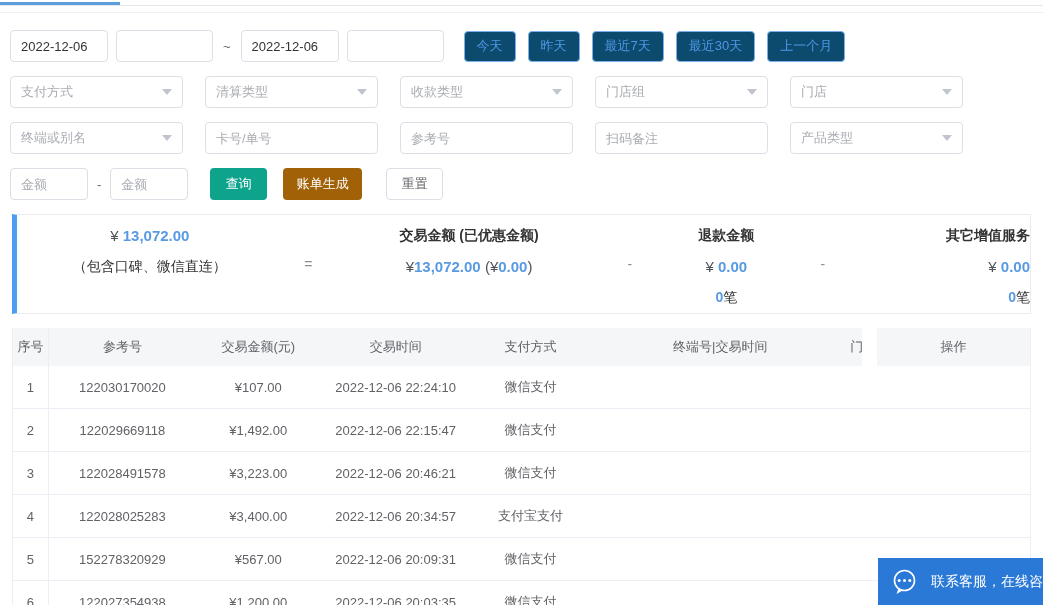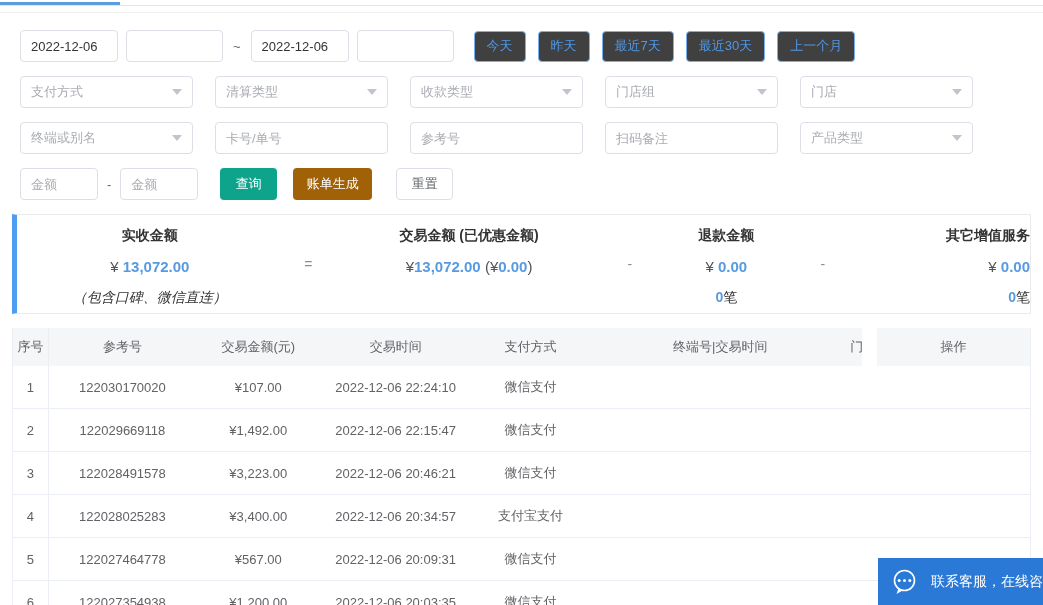--- a/index.html
+++ b/index.html
@@ -6,34 +6,34 @@
   html,body { width:1043px; height:605px; overflow:hidden; background:#fff;
     font-family:"Liberation Sans","DejaVu Sans",sans-serif; font-size:13px; color:#333; }
   body { position:relative; }
 
   
   .topbar { position:relative; height:13px; border-bottom:1px solid #eef0f2; }
   .topbar::after { content:''; position:absolute; left:0; right:0; top:5px; height:1px; background:#e4e7ea; }
   .tab-indicator { position:absolute; left:0; top:2px; width:120px; height:3px; background:#5a9ede; z-index:2; }
 
   
-  .filters { padding:17px 20px 0; }
+  .filters { padding:17px 10px 0; }
   .frow { display:flex; align-items:center; margin-bottom:14px; }
   .inp, .select { height:32px; border:1px solid #dcdfe6; border-radius:4px; background:#fff;
     font-size:13px; color:#333; padding:0 10px; outline:none;
     font-family:"Liberation Sans","DejaVu Sans",sans-serif; }
   .inp::placeholder { color:#a9acb2; }
   .select { display:flex; align-items:center; justify-content:space-between; cursor:pointer; }
   .select .ph { color:#a9acb2; }
   .caret { width:0; height:0; border-left:5px solid transparent; border-right:5px solid transparent;
     border-top:6px solid #c0c4cc; }
   .w-date { width:98px; margin-right:8px; }
   .w-time { width:97px; }
   .tilde { color:#666; margin:0 10px; }
-  .qbtn { height:31px; padding:0 12px; margin-left:12px; background:#404040; border:1px solid #79b0ec;
+  .qbtn { height:31px; padding:0 12px; margin-left:12px; background:#0c4a6e; border:1px solid #79b0ec;
     border-radius:4px; color:#4f97e6; font-size:13px; cursor:pointer;
     font-family:"Liberation Sans","DejaVu Sans",sans-serif; }
   .qbtn.first { margin-left:20px; }
   .w-filter { width:173px; margin-right:22px; }
   .w-amount { width:78px; }
   .amt-dash { color:#666; margin:0 9px; }
   .btn { height:32px; border:none; border-radius:4px; color:#fff; font-size:13px; cursor:pointer;
     font-family:"Liberation Sans","DejaVu Sans",sans-serif; }
   .btn-search { width:57px; background:#0ea48c; margin-left:22px; }
   .btn-bill { width:79px; background:#a16207; margin-left:16px; }
@@ -46,21 +46,21 @@
   .scol .l1 { line-height:31px; font-weight:bold; font-size:14px; color:#333; }
   .scol .l2 { line-height:31px; font-size:15px; }
   .scol .l3 { line-height:31px; font-size:14px; color:#333; }
   .c-recv { width:300px; }
   .c-trans { width:305px; }
   .c-refund { width:160px; }
   .c-other { width:205px;align-items:flex-end; }
   .ssep { width:58px; display:flex; align-items:center; justify-content:center; color:#8a8f96; font-size:14px; }
   .cur { color:#4f5358; }
   .blue { color:#589ae2; font-weight:bold; }
-  .note { font-size:13px; color:#666; font-weight:normal;font-style:italic; }
+  .note { font-size:13px; color:#666; font-weight:normal; }
   .paren { color:#4f5358; }
 
   
   .table { margin:0 12px; border-left:1px solid #ebeef5; border-right:1px solid #ebeef5; }
   .thead { display:flex; height:38px; align-items:center; background:#f5f6f7; color:#5f6368; font-weight:500; }
   .trow { display:flex; height:43px; align-items:center; border-bottom:1px solid #ebeef5; background:#fff; color:#606266; }
   .cell { overflow:hidden; white-space:nowrap; text-align:center; }
   .c-idx { width:36px; border-right:1px solid #ebeef5; align-self:stretch; display:flex; align-items:center; justify-content:center; }
   .thead .c-idx { border-right:1px solid #eceef1; }
   .c-ref { width:147px; }
@@ -144,21 +144,20 @@
     <input class="inp w-amount" placeholder="金额" style="">
     <button class="btn btn-search">查询</button>
     <button class="btn btn-bill">账单生成</button>
     <button class="btn btn-reset">重置</button>
   </div>
 
 </div>
 
 <div class="summary">
   <div class="scol c-recv">
-    <div class="l1">实收金额</div>
     <div class="l2">
       <span class="cur">¥</span>
       <span class="blue">13,072.00</span>
     </div>
     <div class="l3 note">（包含口碑、微信直连）</div>
   </div>
   <div class="ssep">=</div>
   <div class="scol c-trans">
     <div class="l1">交易金额 (已优惠金额)</div>
     <div class="l2">
@@ -246,21 +245,21 @@
     <div class="cell c-time">2022-12-06 20:34:57</div>
     <div class="cell c-method">支付宝支付</div>
     <div class="cell c-term"></div>
     <div class="cell c-store"></div>
     <div class="cell c-gutter"></div>
     <div class="cell c-action"></div>
   </div>
 
   <div class="trow">
     <div class="cell c-idx">5</div>
-    <div class="cell c-ref">122027464778</div>
+    <div class="cell c-ref">152278320929</div>
     <div class="cell c-amt">¥567.00</div>
     <div class="cell c-time">2022-12-06 20:09:31</div>
     <div class="cell c-method">微信支付</div>
     <div class="cell c-term"></div>
     <div class="cell c-store"></div>
     <div class="cell c-gutter"></div>
     <div class="cell c-action"></div>
   </div>
 
   <div class="trow">

